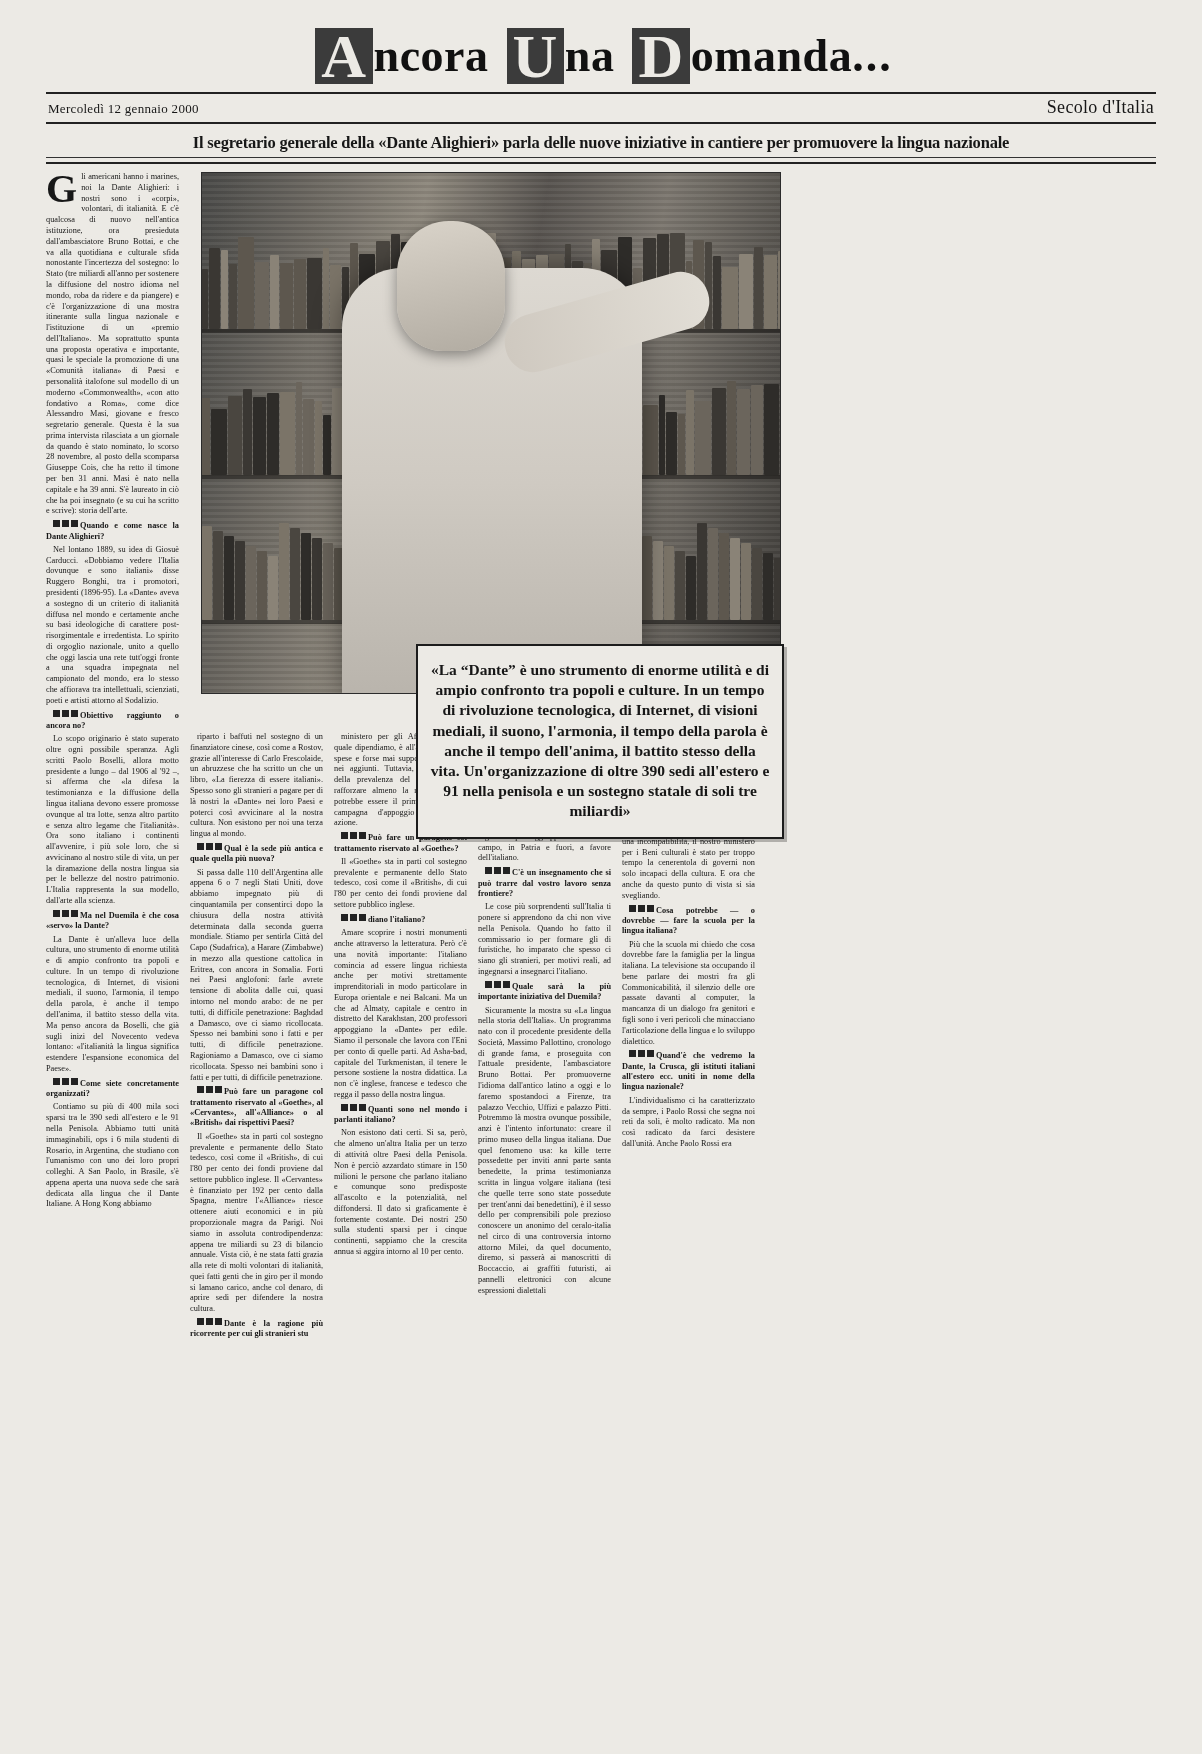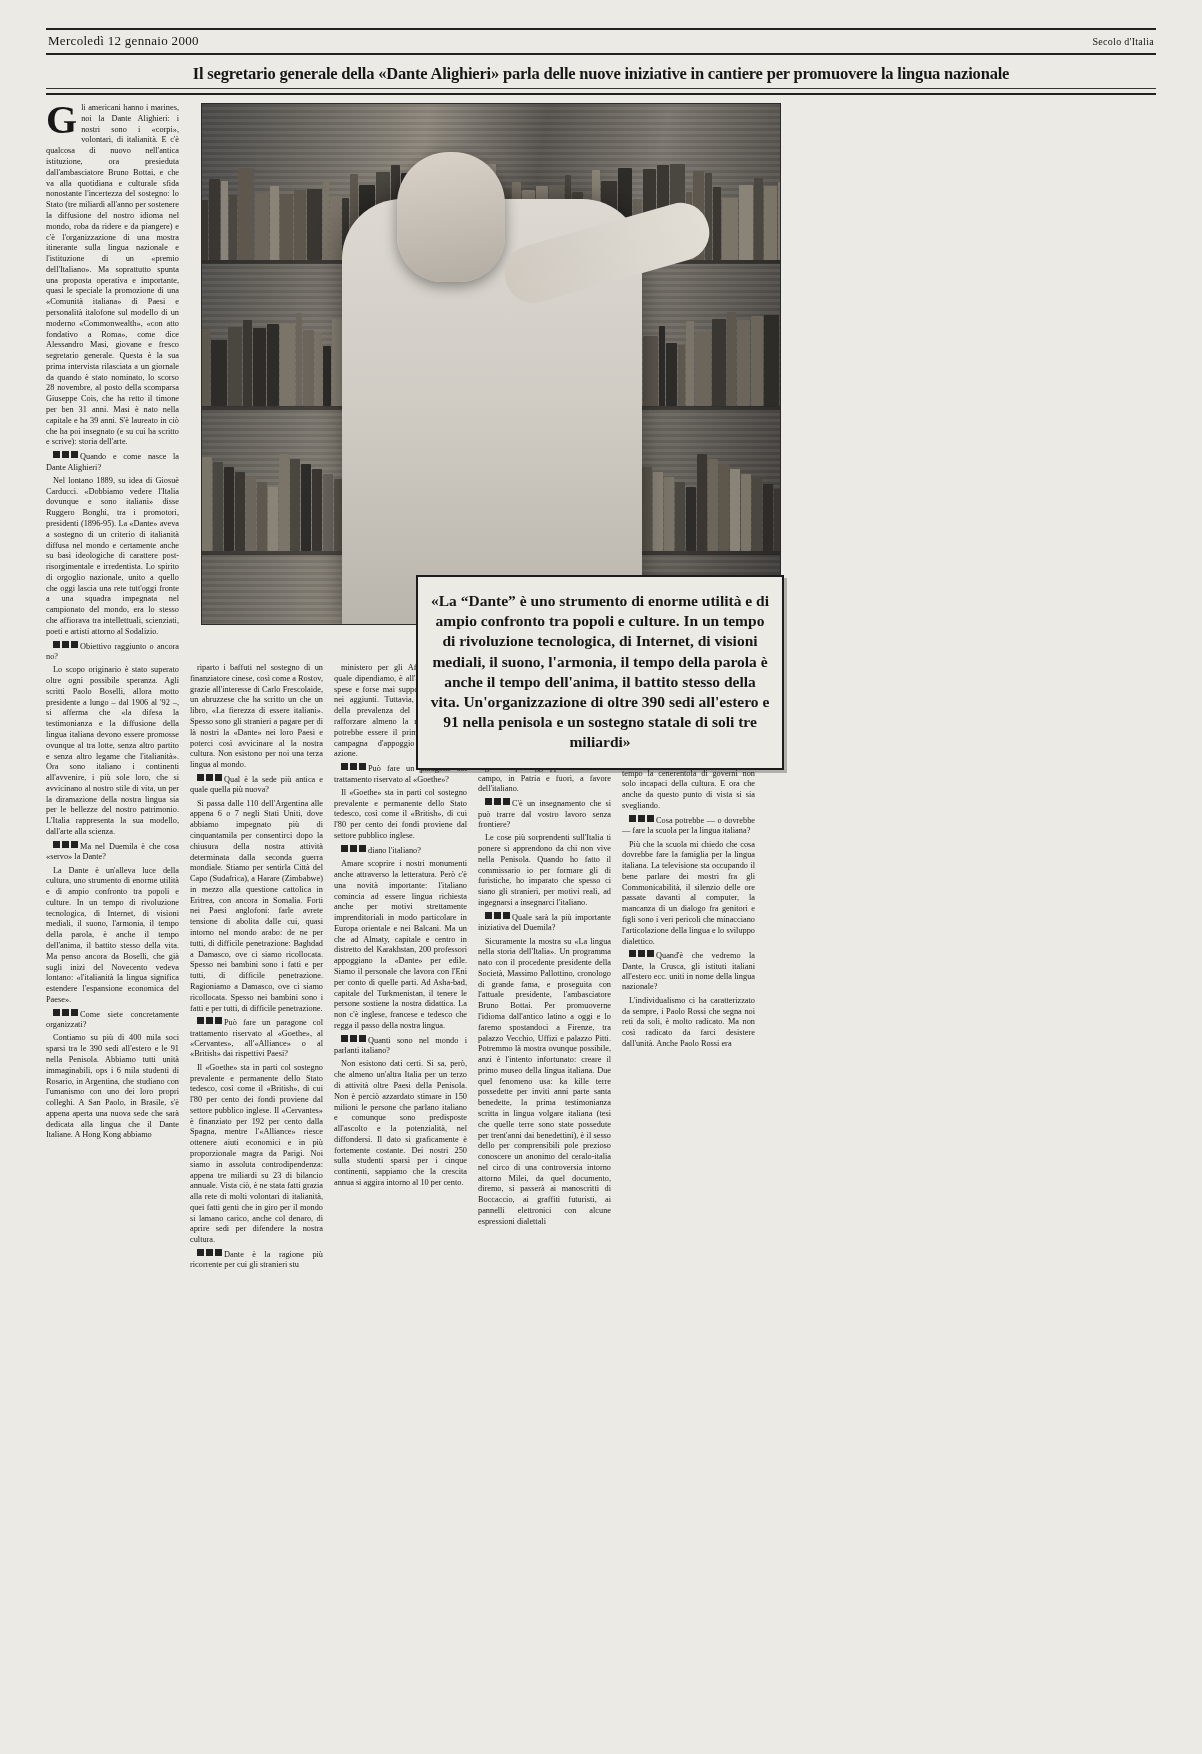--- a/index.html
+++ b/index.html
@@ -59,21 +59,21 @@
   .date{font-size:13px;letter-spacing:0.3px;}
   .byline{
     font-variant:small-caps;
     font-style:italic;
     font-size:15px;
     letter-spacing:0.6px;
     font-weight:bold;
     text-align:center;
     flex:1;
   }
-  .paper-name{font-size:10px;letter-spacing:0.3px;}
+  .paper-name{font-size:18px;letter-spacing:0.3px;}
   
   .kicker{
     text-align:center;
     font-size:16.5px;
     font-weight:bold;
     letter-spacing:-0.2px;
     margin:10px 0 2px 0;
     line-height:1.1;
   }
   .hrule-thin{border-top:1px solid #333;margin:5px 0 0 0;}
@@ -117,21 +117,21 @@
   .col p.first{text-indent:0;}
   .dropcap{
     float:left;
     font-size:40px;
     line-height:32px;
     font-weight:bold;
     padding:1px 4px 0 0;
     font-family:"Liberation Serif",serif;
   }
   .q{
-    font-weight:normal;
+    font-weight:bold;
     margin:5px 0 3px 0;
     text-indent:0;
     line-height:1.25;
   }
   .q .sq{
     display:inline-block;
     width:7px;height:7px;
     background:#222;
     margin-right:2px;
     vertical-align:1px;
@@ -197,20 +197,25 @@
     line-height:1.30;
     font-weight:bold;
   }
   .pullquote .inner{border:0;}
 </style>
 </head>
 <body>
 
 <div class="page">
 
+  <div class="masthead">
+    <div class="masthead-title">
+      <span class="cap">A</span><span>ncora </span><span class="cap">U</span><span>na </span><span class="cap">D</span><span>omanda</span><span class="dots">...</span>
+    </div>
+  </div>
   <div class="headrule"></div>
   <div class="headline-row">
     <div class="date">Mercoledì 12 gennaio 2000</div>
     <div class="paper-name">Secolo d'Italia</div>
   </div>
 
   <div class="kicker">Il segretario generale della «Dante Alighieri» parla delle nuove iniziative in cantiere per promuovere la lingua nazionale</div>
   <div class="hrule-thin"></div>
   <div class="rule-double"></div>
 

